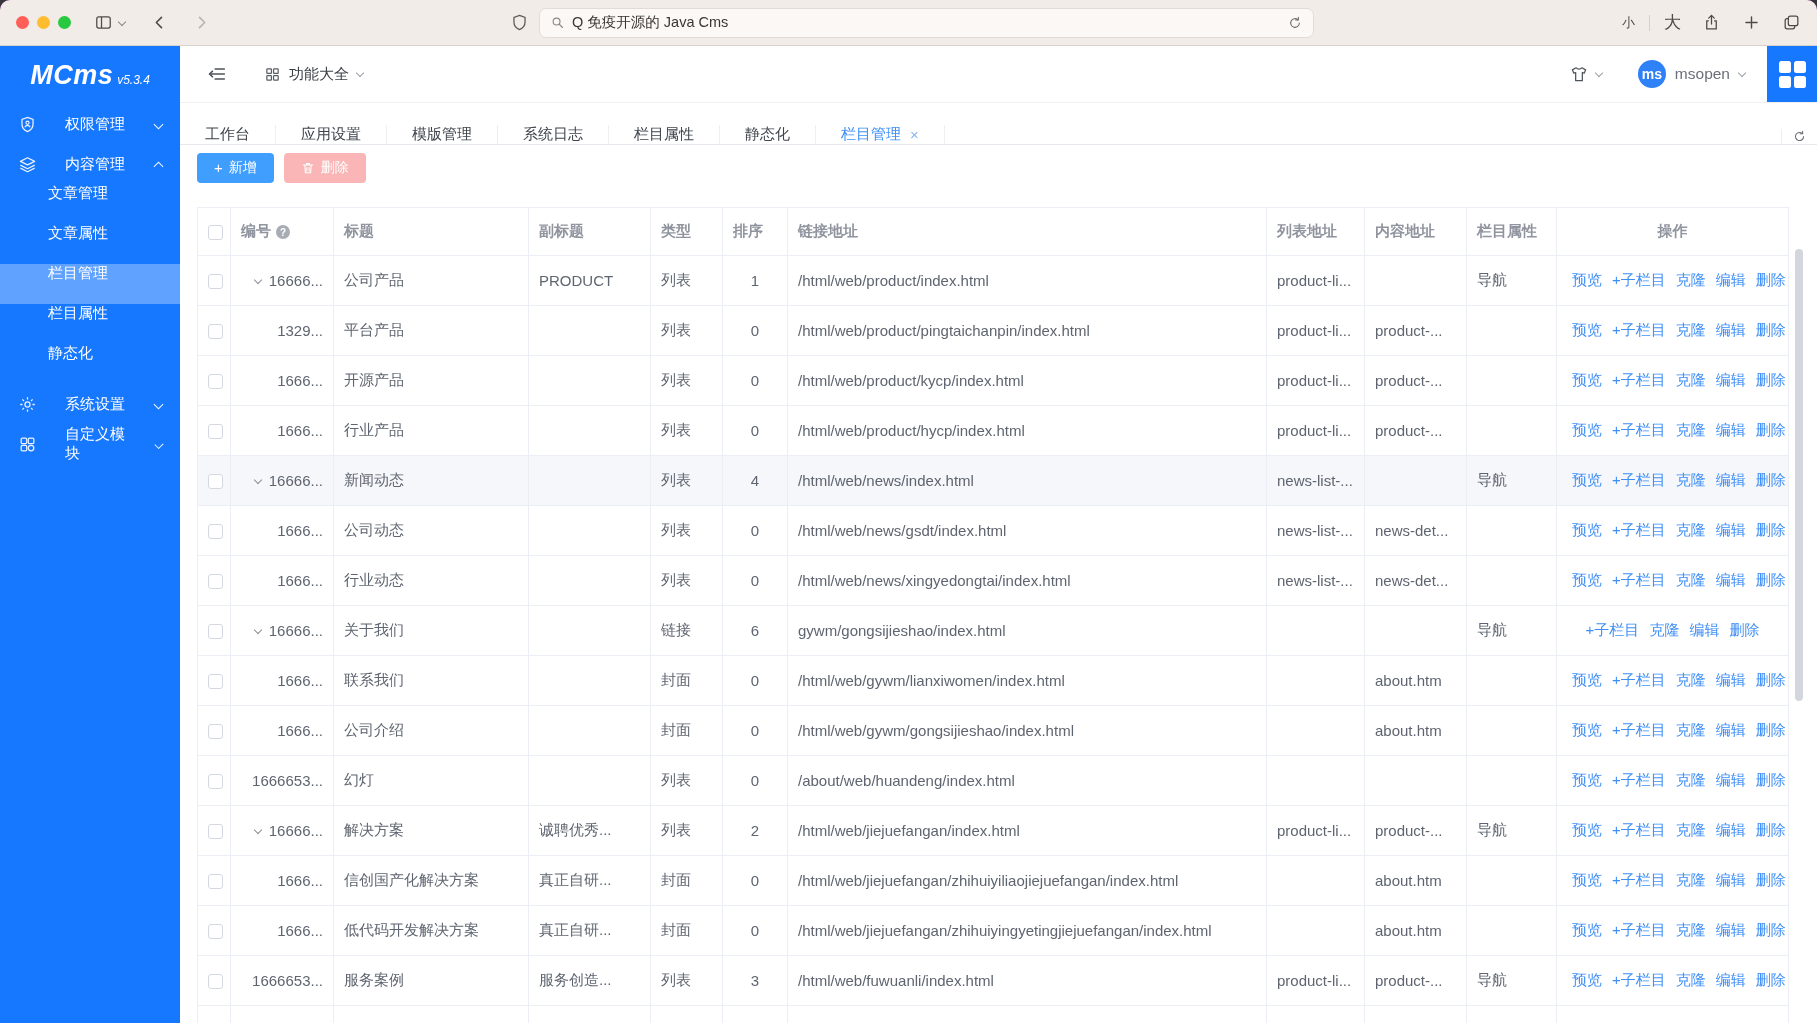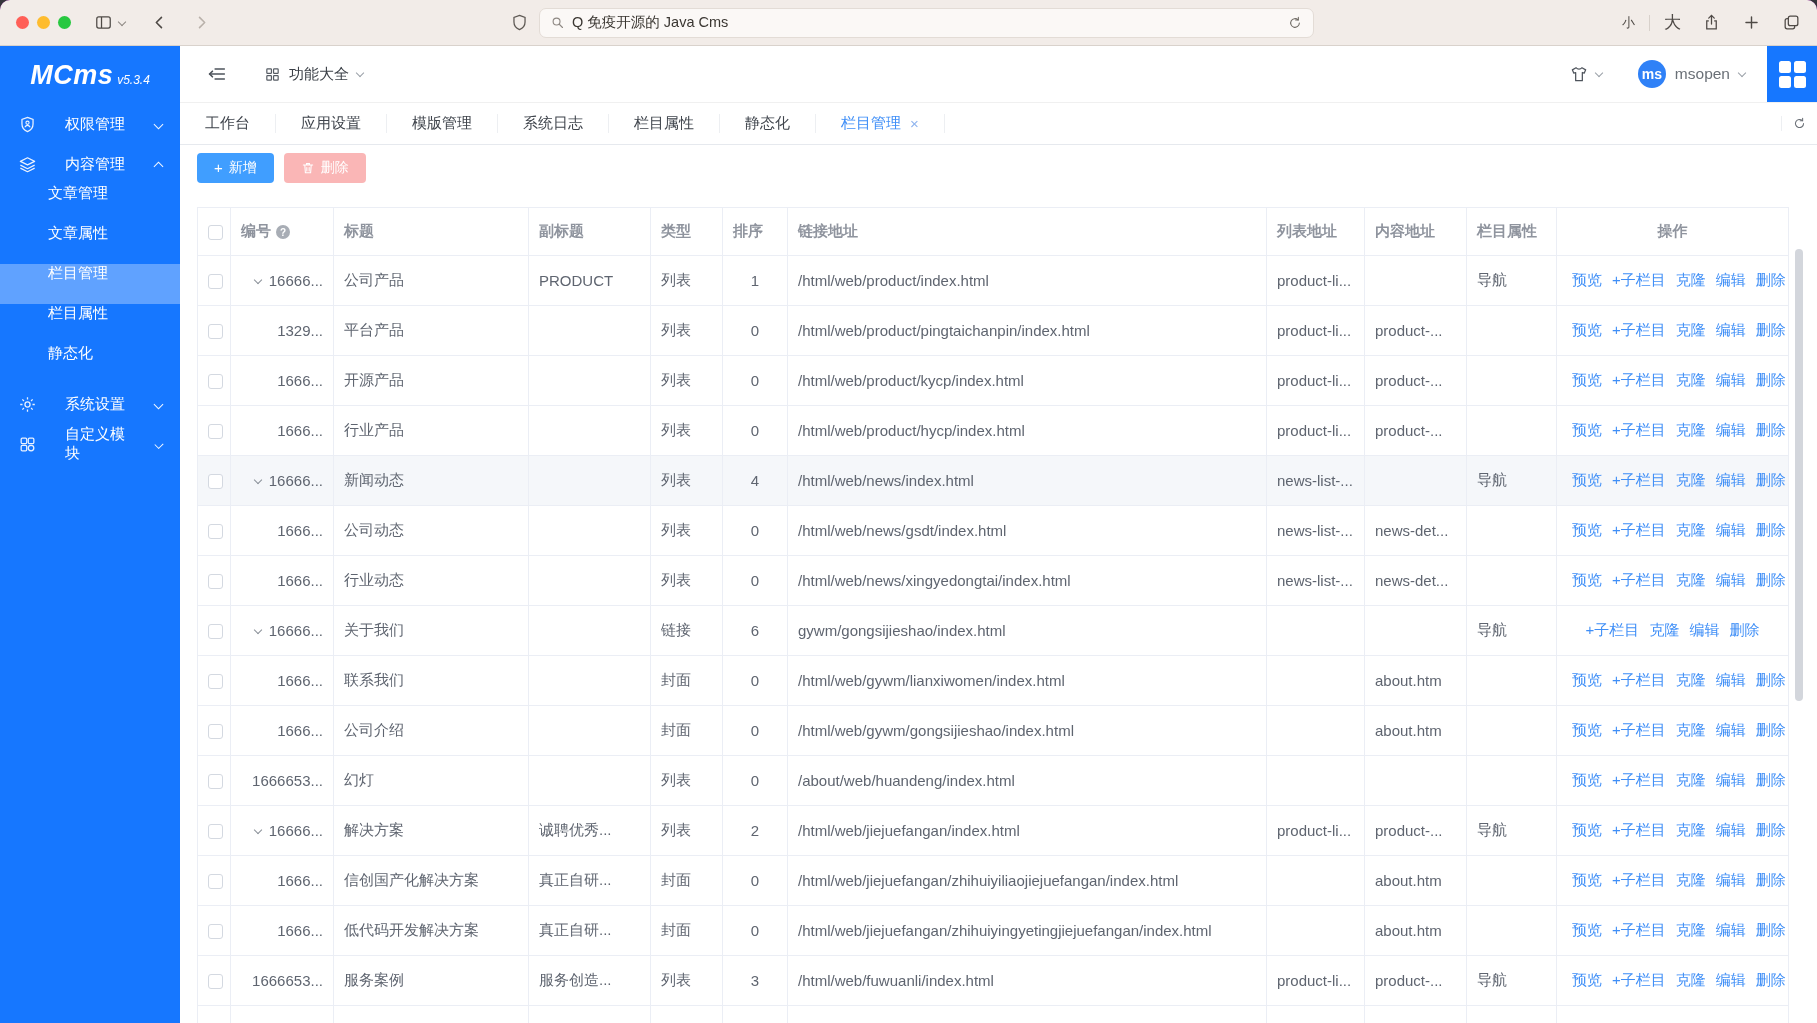--- a/index.html
+++ b/index.html
@@ -65,21 +65,21 @@
   .theme-ic { width:20px; height:20px; color:#4e545c; } .theme-ic svg{width:20px;height:20px;}
   .user-box { display:flex; align-items:center; gap:9px; margin-left:36px; margin-right:22px; cursor:pointer;}
   .avatar { width:28px; height:28px; border-radius:50%; background:#2f81f7; color:#fff; font-size:14px; font-weight:700;
     display:flex; align-items:center; justify-content:center; }
   .username { font-size:15.5px; color:#6a7077; }
   .apps-btn { width:50px; height:56px; background:#1677ff; display:flex; align-items:center; justify-content:center; cursor:pointer;}
   .apps-grid { display:grid; grid-template-columns:12px 12px; grid-template-rows:12px 12px; gap:3px; }
   .apps-grid span { background:#fff; border-radius:2.5px; }
 
   
-  .tabbar { flex:0 0 42px; display:flex; align-items:center; border-bottom:1px solid #e6e9ee; background:#fff; }
+  .tabbar { flex:0 0 42px; display:flex; align-items:flex-end; border-bottom:1px solid #e6e9ee; background:#fff; }
   .tab { display:flex; align-items:center; padding:0 25px; font-size:15px; color:#3f444c;
     border-right:1px solid #edeff2; cursor:pointer; white-space:nowrap; }
   .tab.active { color:#3e8ef7; }
   .tab-close { margin-left:9px; font-size:15px; color:#8fb4ef; line-height:1; }
   .tab-refresh { margin-left:auto; width:36px; border-left:1px solid #edeff2; display:flex; align-items:center;
     justify-content:center; color:#6b7077; cursor:pointer; }
   .tab-refresh svg { width:15px; height:15px; }
 
   
   .content { flex:1; padding:8px 17px 0; position:relative; overflow:hidden; }

